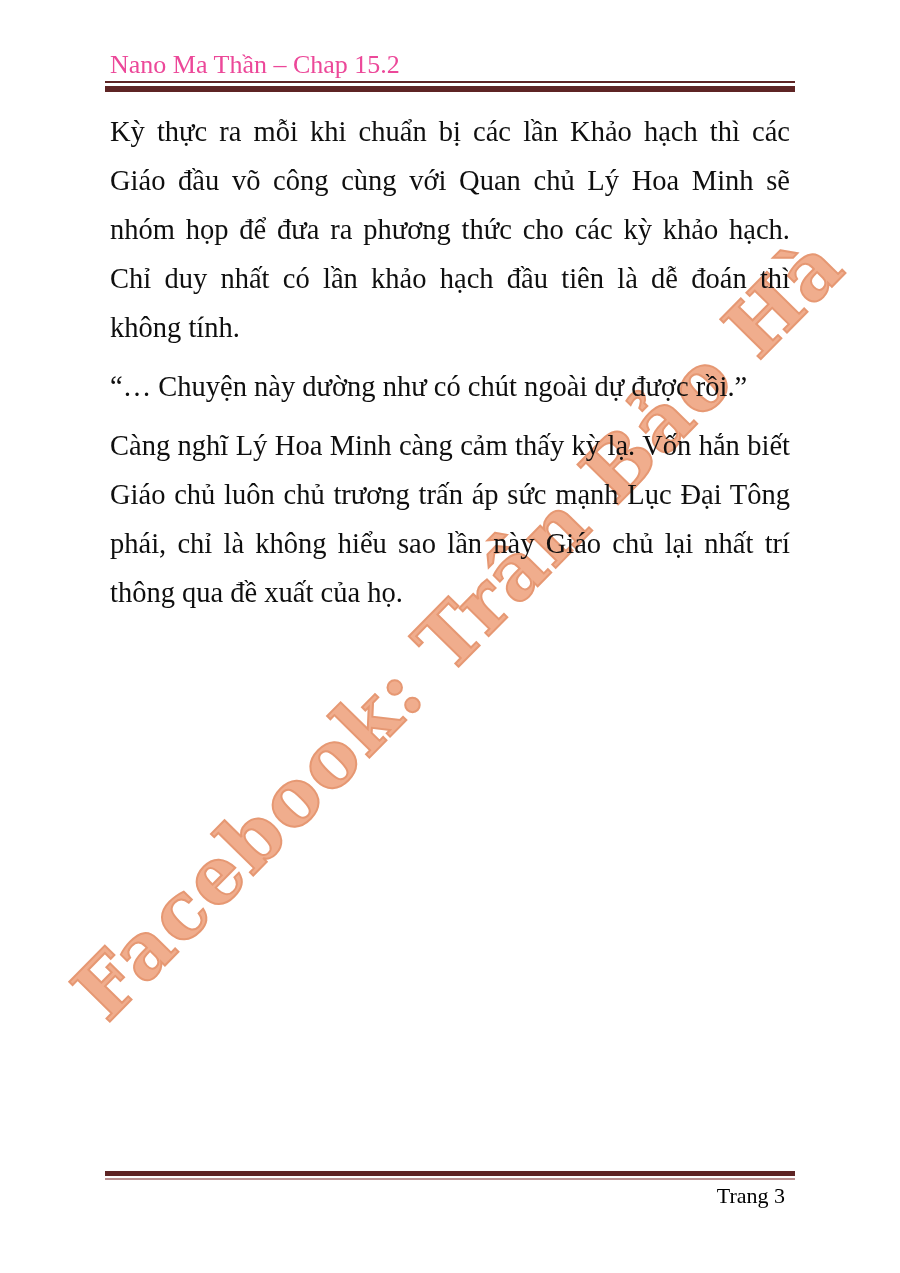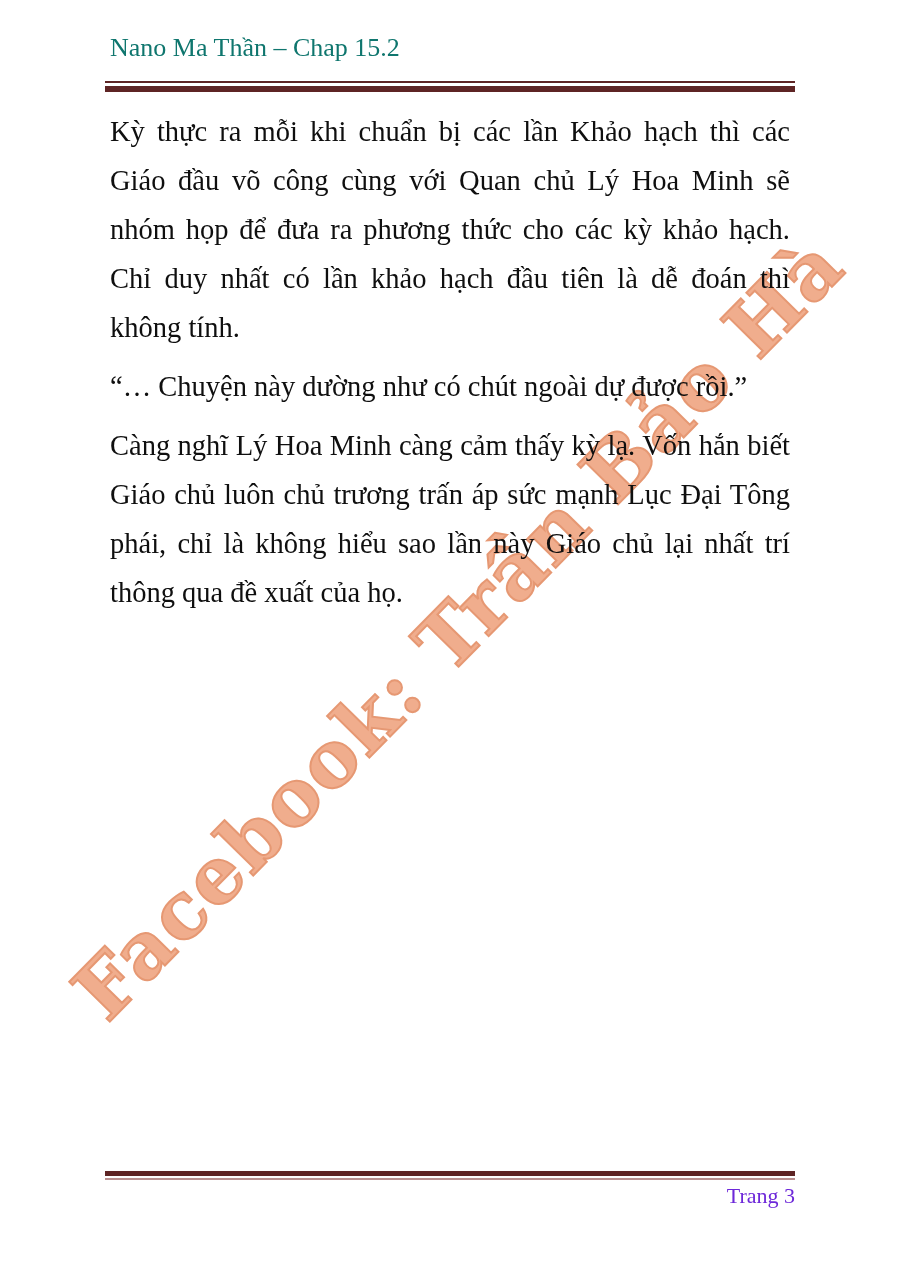--- a/index.html
+++ b/index.html
@@ -7,26 +7,26 @@
     position: relative;
     width: 900px;
     height: 1273px;
     background: #ffffff;
     overflow: hidden;
     font-family: "Liberation Serif", serif;
   }
   
   .header-row {
     position: absolute;
-    top: 33px; left: 110px; width: 680px;
+    top: 50px; left: 110px; width: 680px;
     display: flex;
     justify-content: space-between;
     align-items: baseline;
     font-size: 26px;
-    color: #0f766e;
+    color: #ec4899;
     z-index: 2;
   }
   .header-rule {
     position: absolute;
     top: 81px; left: 105px; width: 690px;
     z-index: 2;
   }
   .header-rule .thin  { height: 2px; background: var(--rule_dark, #5e2424); }
   .header-rule .gap   { height: 3px; background: transparent; }
   .header-rule .thick { height: 6px; background: var(--rule_dark, #5e2424); }
@@ -61,23 +61,23 @@
   .footer-rule {
     position: absolute;
     top: 1171px; left: 105px; width: 690px;
     z-index: 2;
   }
   .footer-rule .thick { height: 5px; background: var(--rule_dark, #5e2424); }
   .footer-rule .gap   { height: 2px; background: transparent; }
   .footer-rule .thin  { height: 2px; background: var(--rule_light, #b98f8f); }
   .page-number {
     position: absolute;
-    top: 1183px; right: 105px;
+    top: 1183px; right: 115px;
     font-size: 22px;
-    color: #6d28d9;
+    color: #000000;
     z-index: 2;
   }
 </style>
 </head>
 <body>
 
 <div class="page">
 
   <div class="header-row">
     <span>Nano Ma Thần – Chap 15.2</span>

